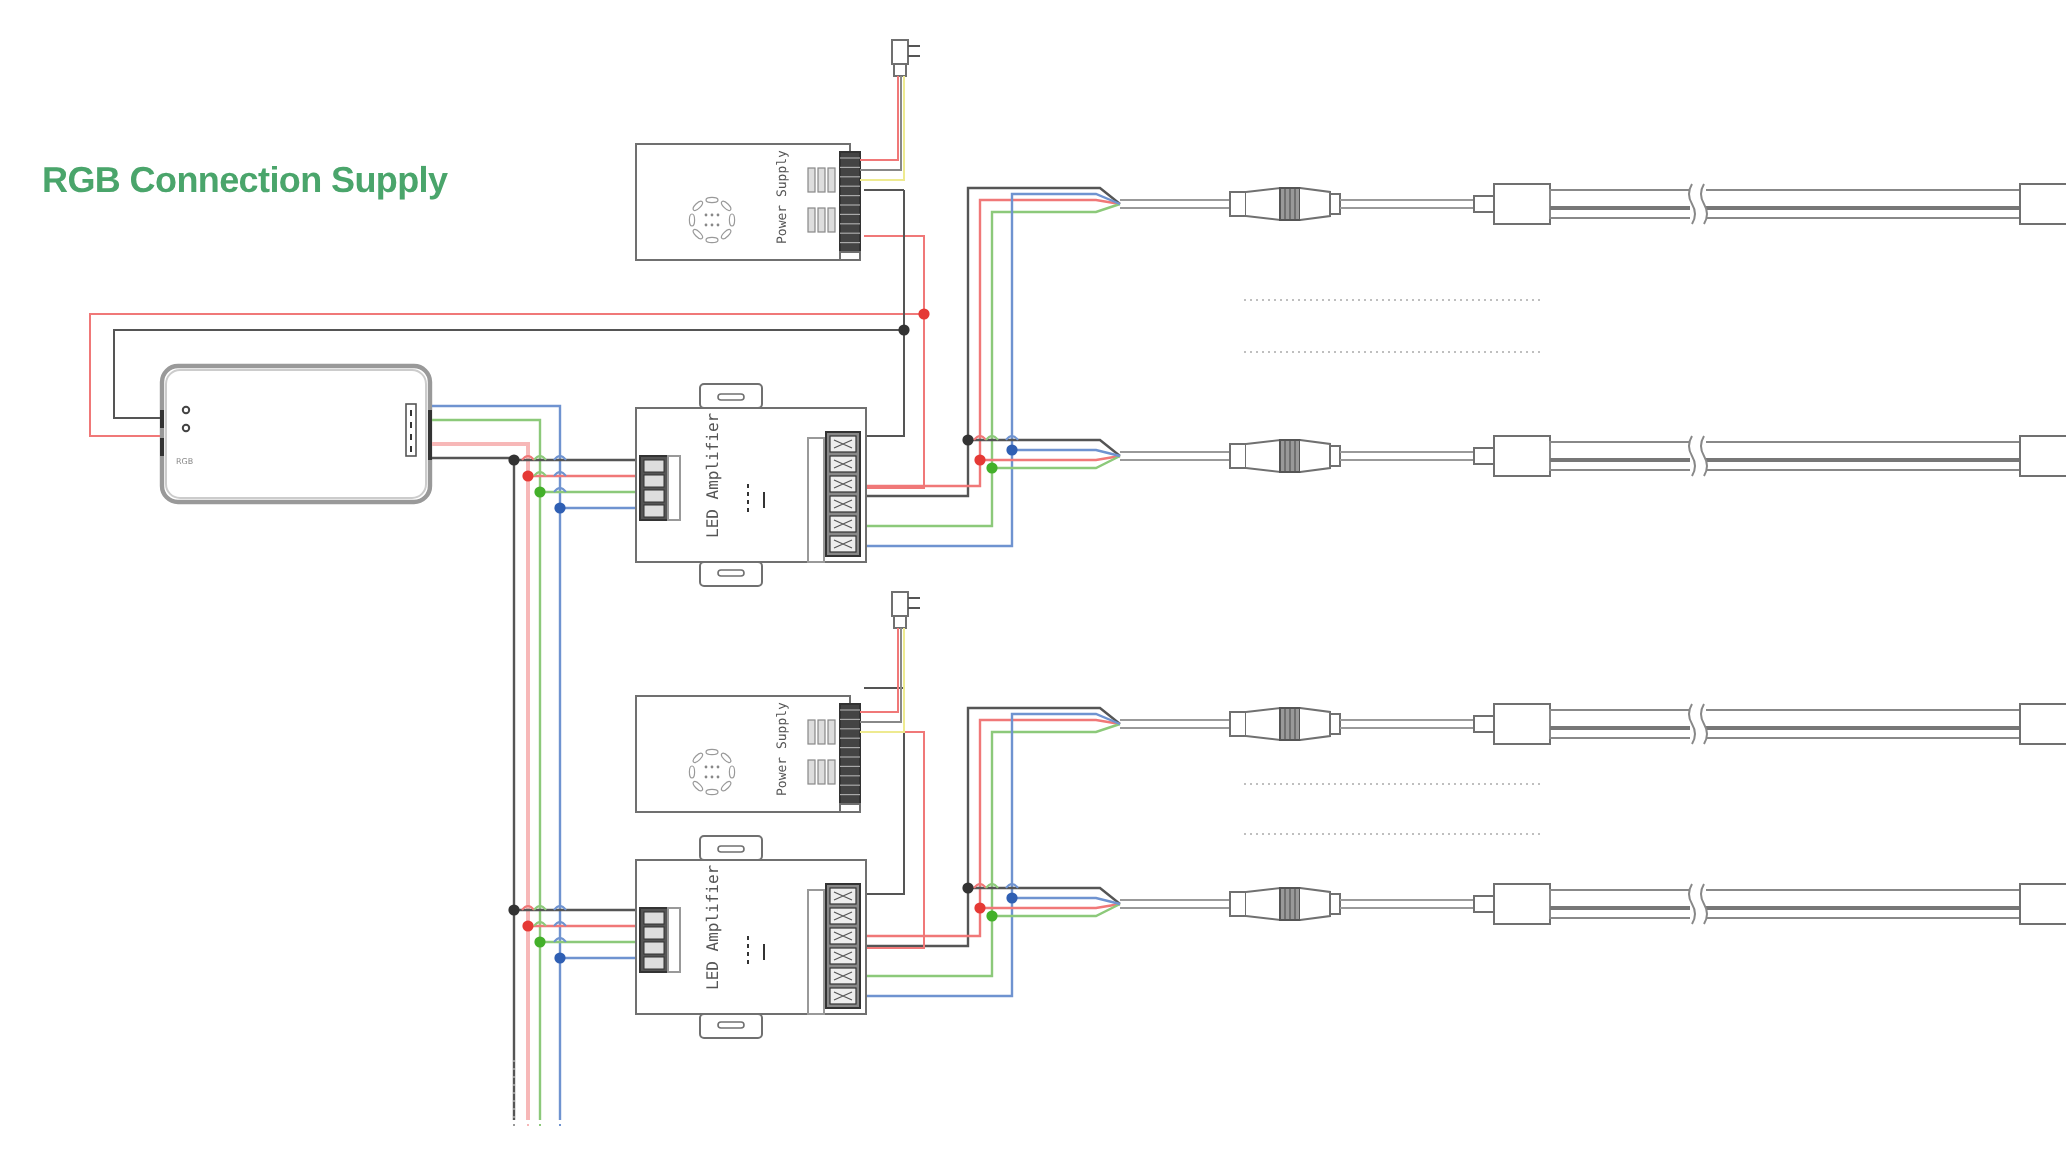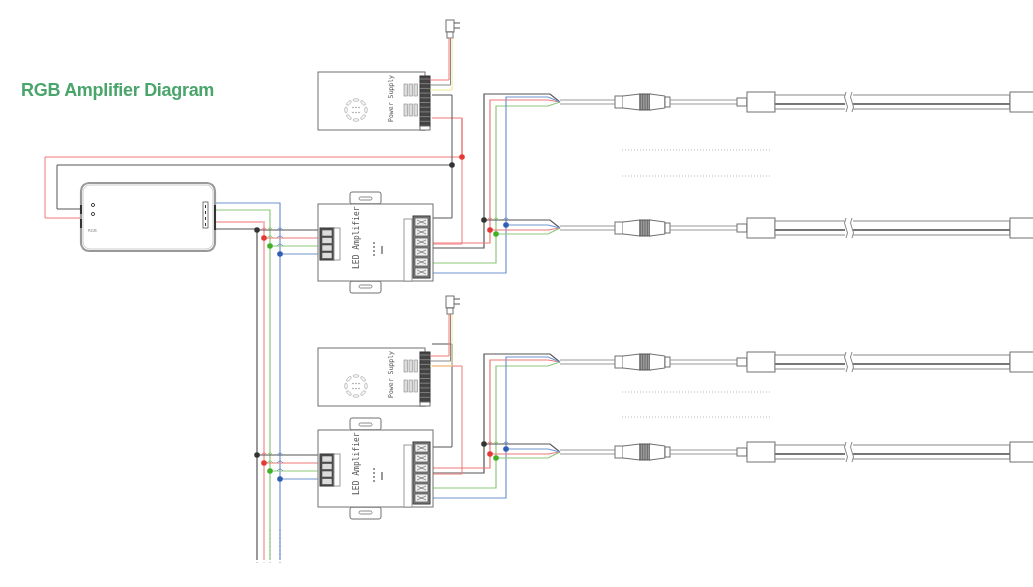--- a/index.html
+++ b/index.html
@@ -5,21 +5,21 @@
   html, body { margin:0; padding:0; background:#ffffff; }
   body { width:1033px; height:587px; position:relative; overflow:hidden; font-family:"Liberation Sans", sans-serif; }
   #title { position:absolute; left:21px; top:80px; font-family:"Liberation Sans", sans-serif; font-weight:bold; font-size:18px; letter-spacing:-0.3px; }
   svg#diagram { position:absolute; left:0; top:0; }
   .ps-label, .amp-label { font-family:"DejaVu Sans Mono", monospace; fill:#555; }
   .tiny { font-family:"DejaVu Sans", sans-serif; fill:#888; }
 </style>
 </head>
 <body>
 
-<div id="title" style="color: rgb(74, 165, 107);">RGB Amplifier Diagram</div>
+<div id="title" style="color: rgb(74, 165, 107);">RGB Connection Supply</div>
 
 <svg id="diagram" width="1033" height="587" viewBox="0 0 1033 587" xmlns="http://www.w3.org/2000/svg">
     <g>
       <rect x="81" y="183" width="134" height="68" rx="8" fill="#fff" stroke="#999" stroke-width="2.2"></rect>
       <rect x="83" y="185" width="130" height="64" rx="7" fill="none" stroke="#ccc" stroke-width="1"></rect>
       <line x1="81" y1="205" x2="81" y2="214" stroke="#333" stroke-width="2"></line>
       <line x1="81" y1="219" x2="81" y2="228" stroke="#333" stroke-width="2"></line>
       <circle cx="93" cy="205" r="1.6" fill="none" stroke="#444"></circle>
       <circle cx="93" cy="214" r="1.6" fill="none" stroke="#444"></circle>
       <text x="88" y="232" font-size="4" class="tiny">RGB</text>

